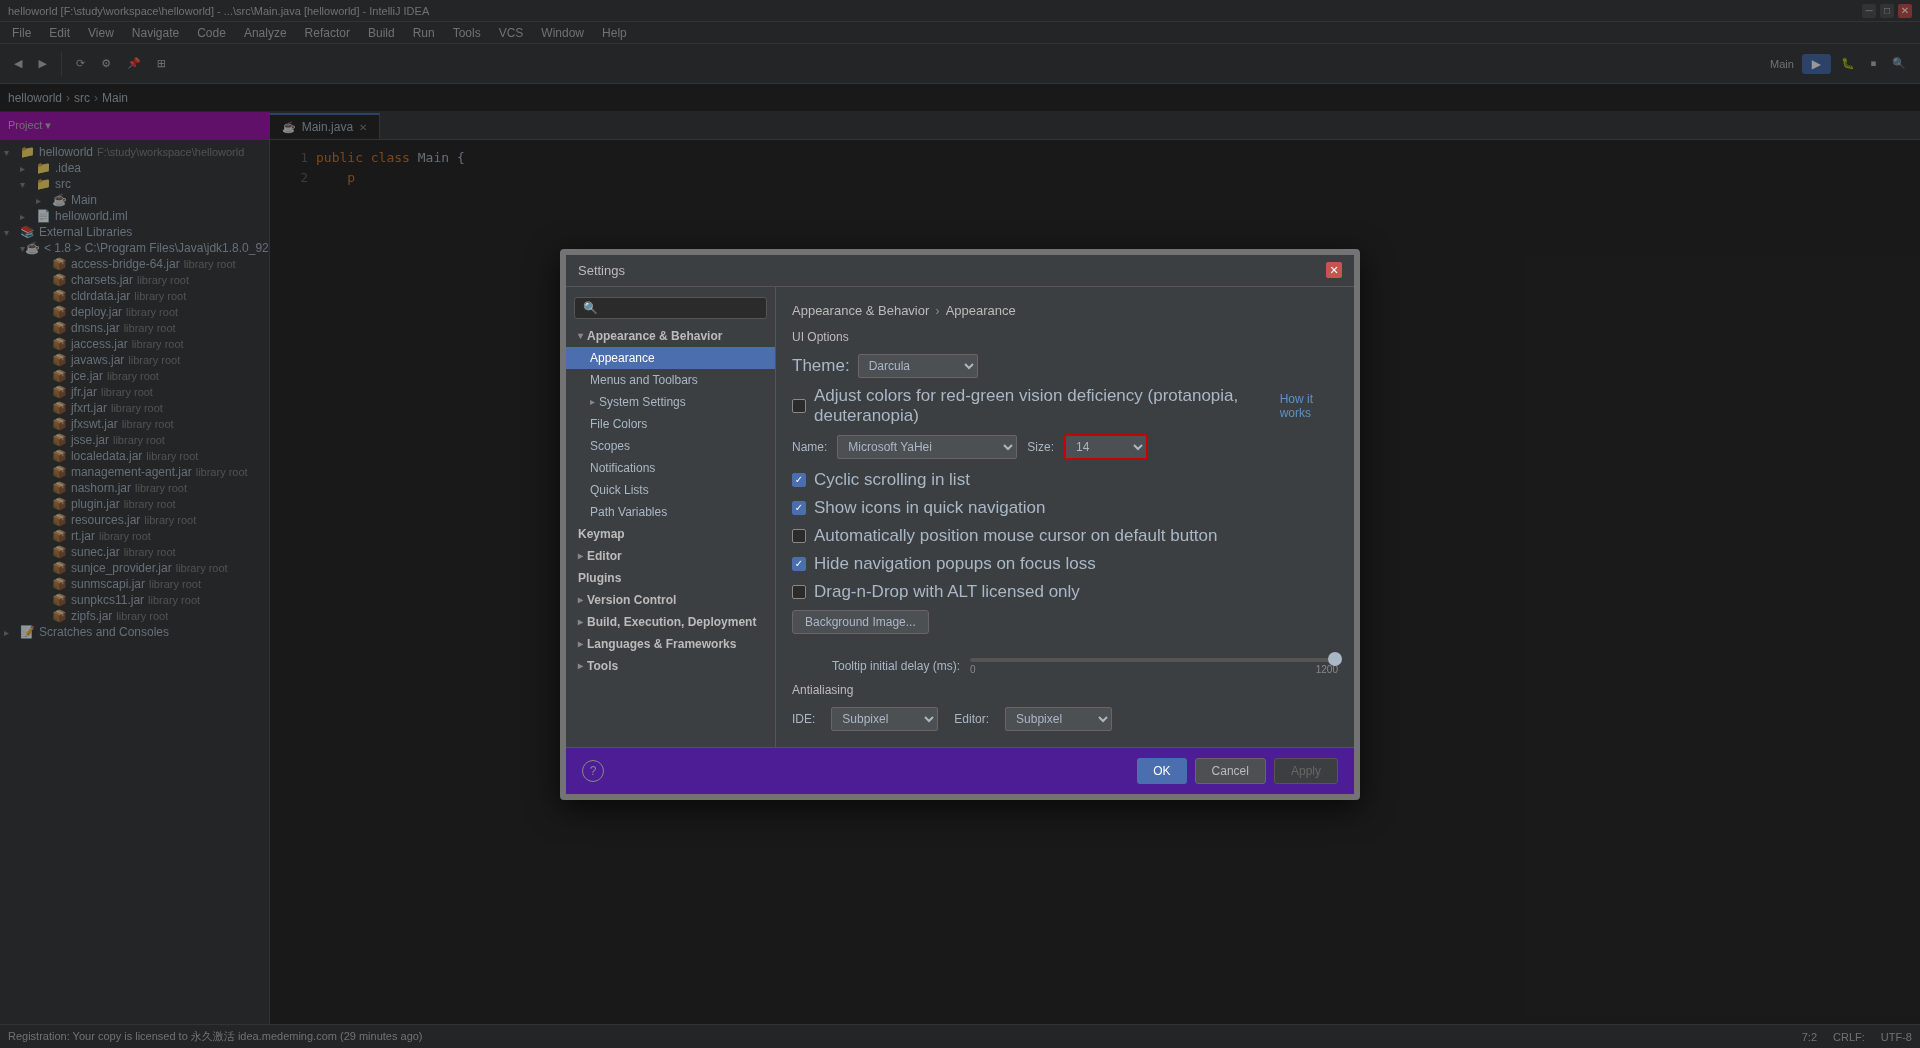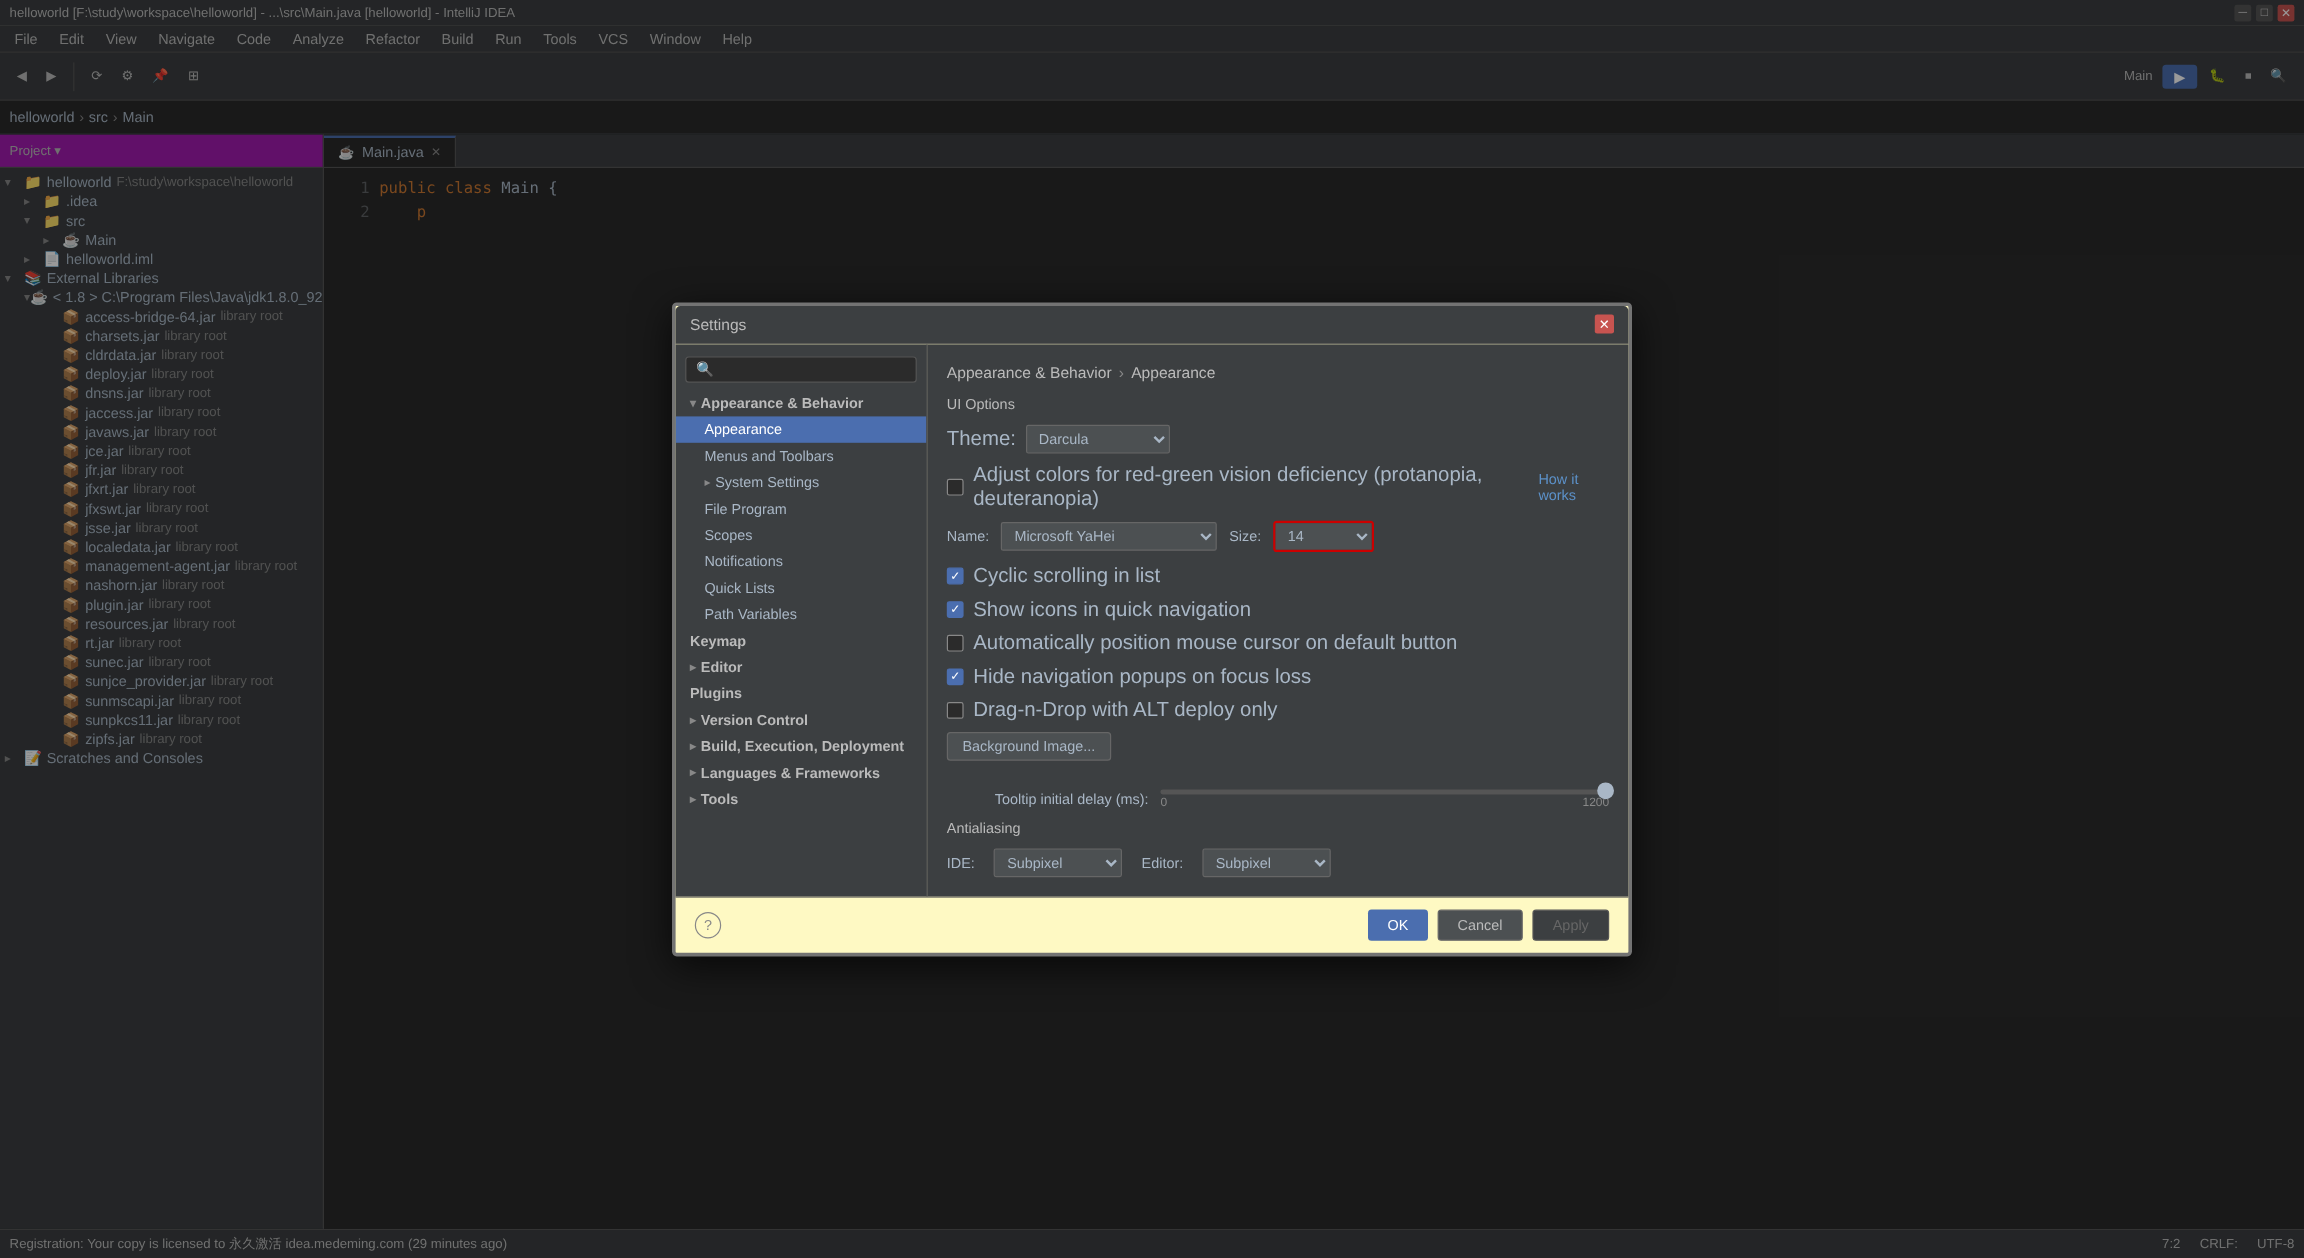--- a/index.html
+++ b/index.html
@@ -203,22 +203,22 @@
     .modal-overlay {
       position: absolute;
       top: 0; left: 0; right: 0; bottom: 0;
       background: rgba(0,0,0,0.4);
       display: flex;
       align-items: center;
       justify-content: center;
       z-index: 100;
     }
     .modal {
-      background: #fef9c3;
-      border: 3px solid #737373;
+      background: #4c1d95;
+      border: 6px solid #737373;
       border-radius: 4px;
       width: 800px;
       min-height: 540px;
       display: flex;
       flex-direction: column;
       box-shadow: 0 8px 32px rgba(0,0,0,0.7);
     }
     .modal-title-bar {
       background: #3c3f41;
       height: 32px;
@@ -789,21 +789,21 @@
               <span>Appearance</span>
             </div>
             <div class="settings-item indent1">
               <span>Menus and Toolbars</span>
             </div>
             <div class="settings-item indent1">
               <span class="settings-arrow">▸</span>
               <span>System Settings</span>
             </div>
             <div class="settings-item indent1">
-              <span>File Program</span>
+              <span>File Colors</span>
             </div>
             <div class="settings-item indent1">
               <span>Scopes</span>
             </div>
             <div class="settings-item indent1">
               <span>Notifications</span>
             </div>
             <div class="settings-item indent1">
               <span>Quick Lists</span>
             </div>
@@ -907,21 +907,21 @@
 
         
         <div class="option-row">
           <div class="check-box checked"></div>
           <label>Hide navigation popups on focus loss</label>
         </div>
 
         
         <div class="option-row">
           <div class="check-box"></div>
-          <label>Drag-n-Drop with ALT deploy only</label>
+          <label>Drag-n-Drop with ALT licensed only</label>
         </div>
 
         
         <button class="bg-img-btn">Background Image...</button>
 
         
         <div class="slider-row">
           <label class="slider-label">Tooltip initial delay (ms):</label>
           <div class="slider-container">
             <div class="slider-track">

